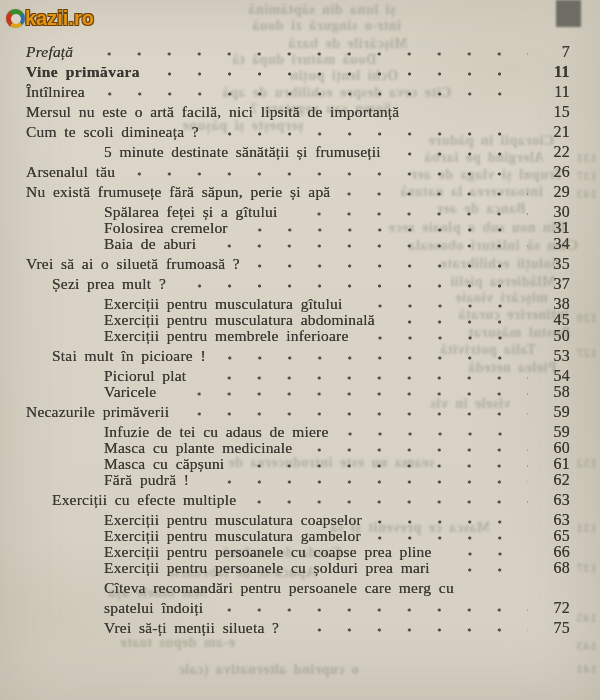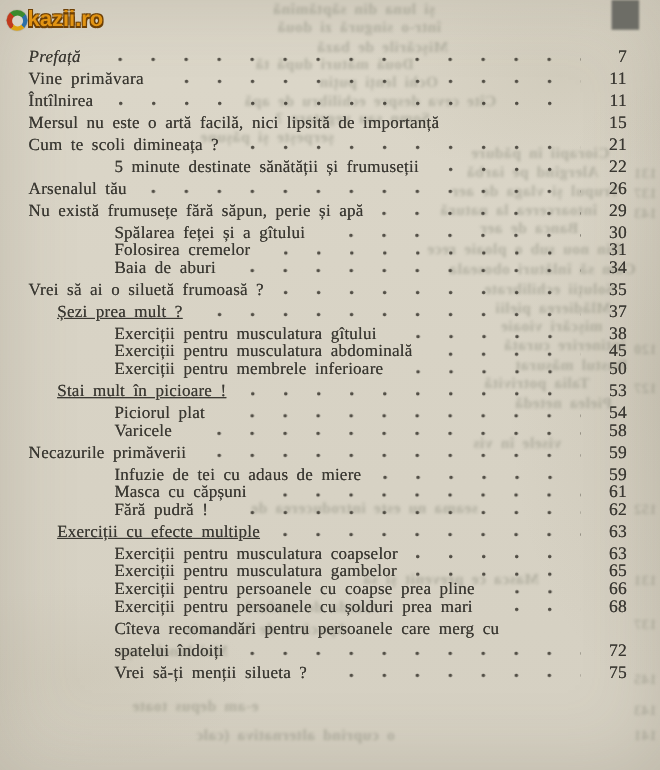--- a/index.html
+++ b/index.html
@@ -46,23 +46,23 @@
   }
   .bleed span.num{font-size:13px;opacity:.30;}
   
   .toc{position:absolute;top:41px;left:26px;right:30px;z-index:3;}
   .row{
     display:flex;align-items:flex-end;height:20px;
     color:#3a3832;font-size:15.5px;letter-spacing:.2px;word-spacing:3.5px;
     white-space:nowrap;text-shadow:0 0 .5px rgba(58,56,50,.85);
   }
   .row.tight{height:16px;}
-  .row.i1 .title{margin-left:26px;text-decoration:underline;}
+  .row.i1 .title{margin-left:26px;}
   .row.i2 .title{margin-left:78px;}
-  .row.bold{font-weight:normal;letter-spacing:.4px;}
+  .row.bold{font-weight:bold;letter-spacing:.4px;}
   .row.italic .title{font-style:italic;}
   .title{flex:0 0 auto;}
   .leader{
     flex:1 1 auto;align-self:flex-end;height:6px;min-width:0;
     margin:0 12px 4px 16px;
     background-image:radial-gradient(circle at 1.6px 3px, rgba(48,45,38,.8) 1.25px, transparent 1.9px);
     background-size:30px 6px;background-repeat:repeat-x;background-position:right bottom;
   }
   .page-num{flex:0 0 30px;text-align:right;font-size:16px;}
 </style>
@@ -222,20 +222,25 @@
     <span class="title">Necazurile primăverii</span>
     <span class="leader"></span>
     <span class="page-num">59</span>
   </div>
       <div class="row i2">
     <span class="title">Infuzie de tei cu adaus de miere</span>
     <span class="leader"></span>
     <span class="page-num">59</span>
   </div>
       <div class="row i2 tight">
+    <span class="title">Masca cu plante medicinale</span>
+    <span class="leader"></span>
+    <span class="page-num">60</span>
+  </div>
+      <div class="row i2 tight">
     <span class="title">Masca cu căpșuni</span>
     <span class="leader"></span>
     <span class="page-num">61</span>
   </div>
       <div class="row i2 tight">
     <span class="title">Fără pudră !</span>
     <span class="leader"></span>
     <span class="page-num">62</span>
   </div>
       <div class="row i1">

